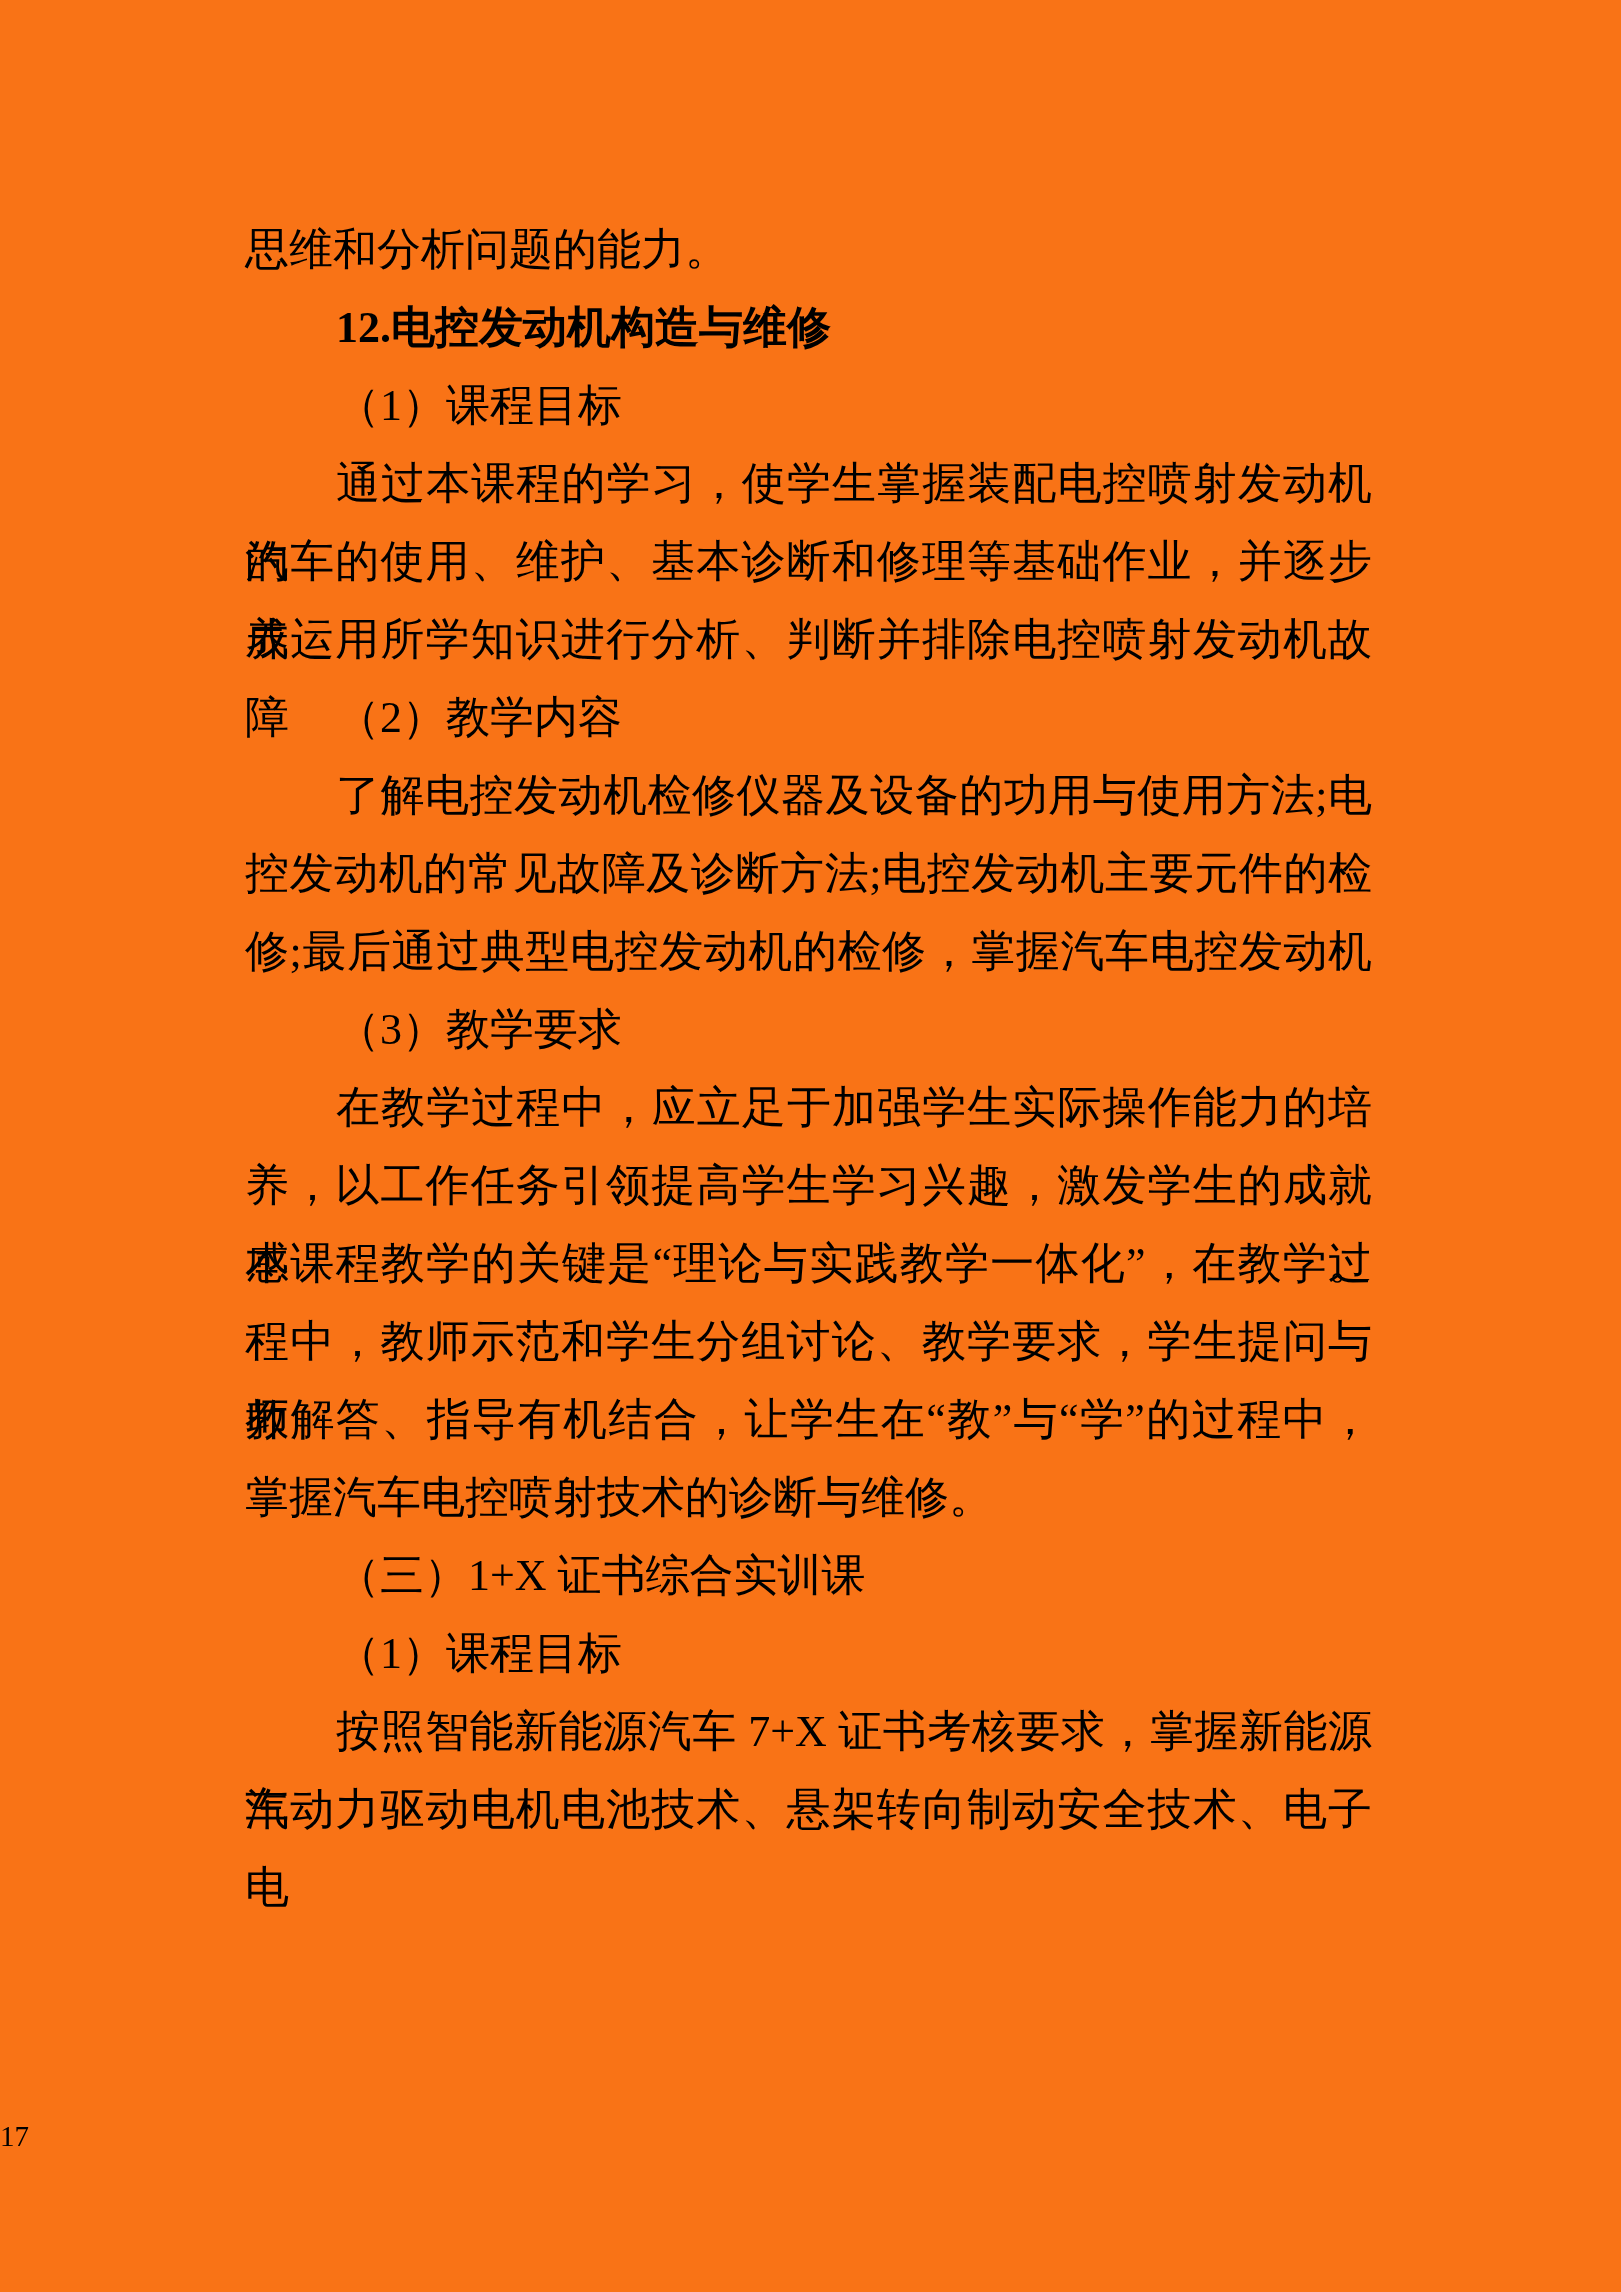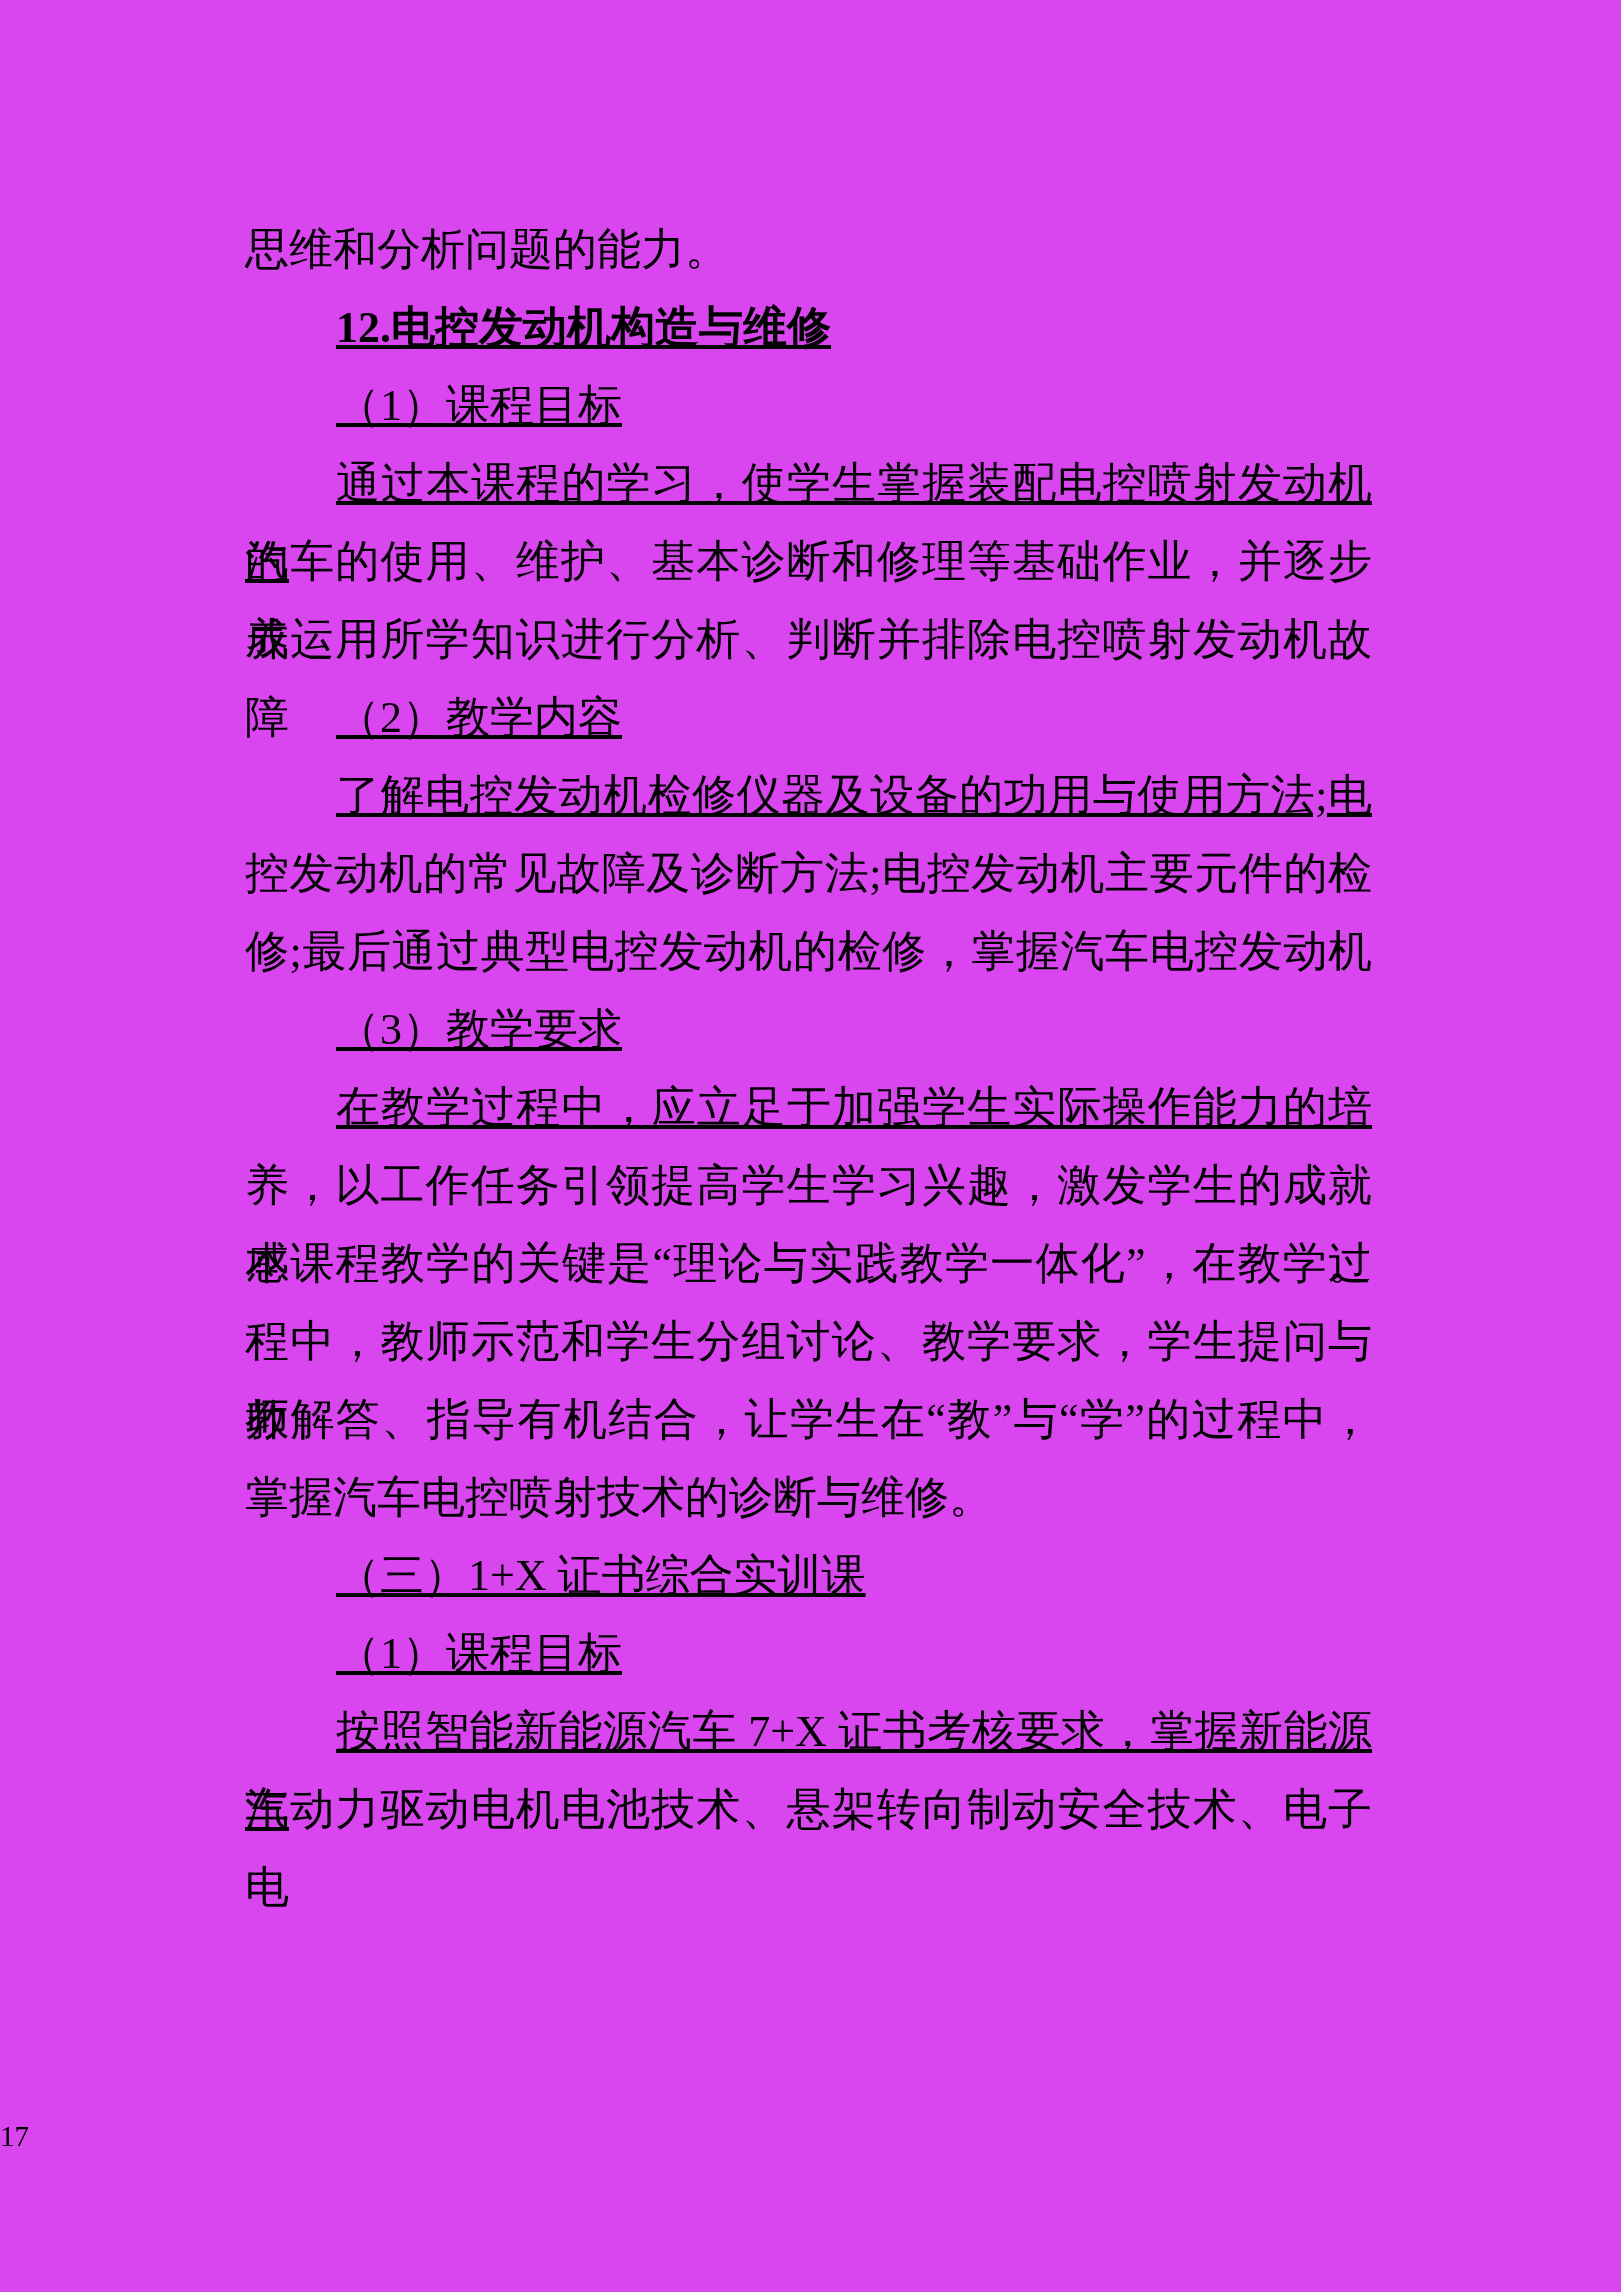--- a/index.html
+++ b/index.html
@@ -4,21 +4,21 @@
 <style>
   html, body {
     margin: 0;
     padding: 0;
     background: #ffffff;
   }
   .page {
     position: relative;
     width: 1621px;
     height: 2293px;
-    background: #d946ef;
+    background: #f97316;
     color: #000000;
     font-family: "Liberation Serif", "DejaVu Serif", serif;
     overflow: hidden;
   }
   .textblock {
     position: absolute;
     left: 245px;
     top: 211px;
     width: 1127px;
   }
@@ -28,21 +28,20 @@
     font-size: 44px;
     text-align: left;
     white-space: normal;
   }
   .line.justify {
     text-align: justify;
     text-align-last: justify;
   }
   .line.indent {
     text-indent: 91px;
-    text-decoration: underline;
   }
   .line.bold {
     font-weight: bold;
   }
   .page-number {
     position: absolute;
     left: 0;
     top: 2117px;
     width: 100%;
     text-align: left;

